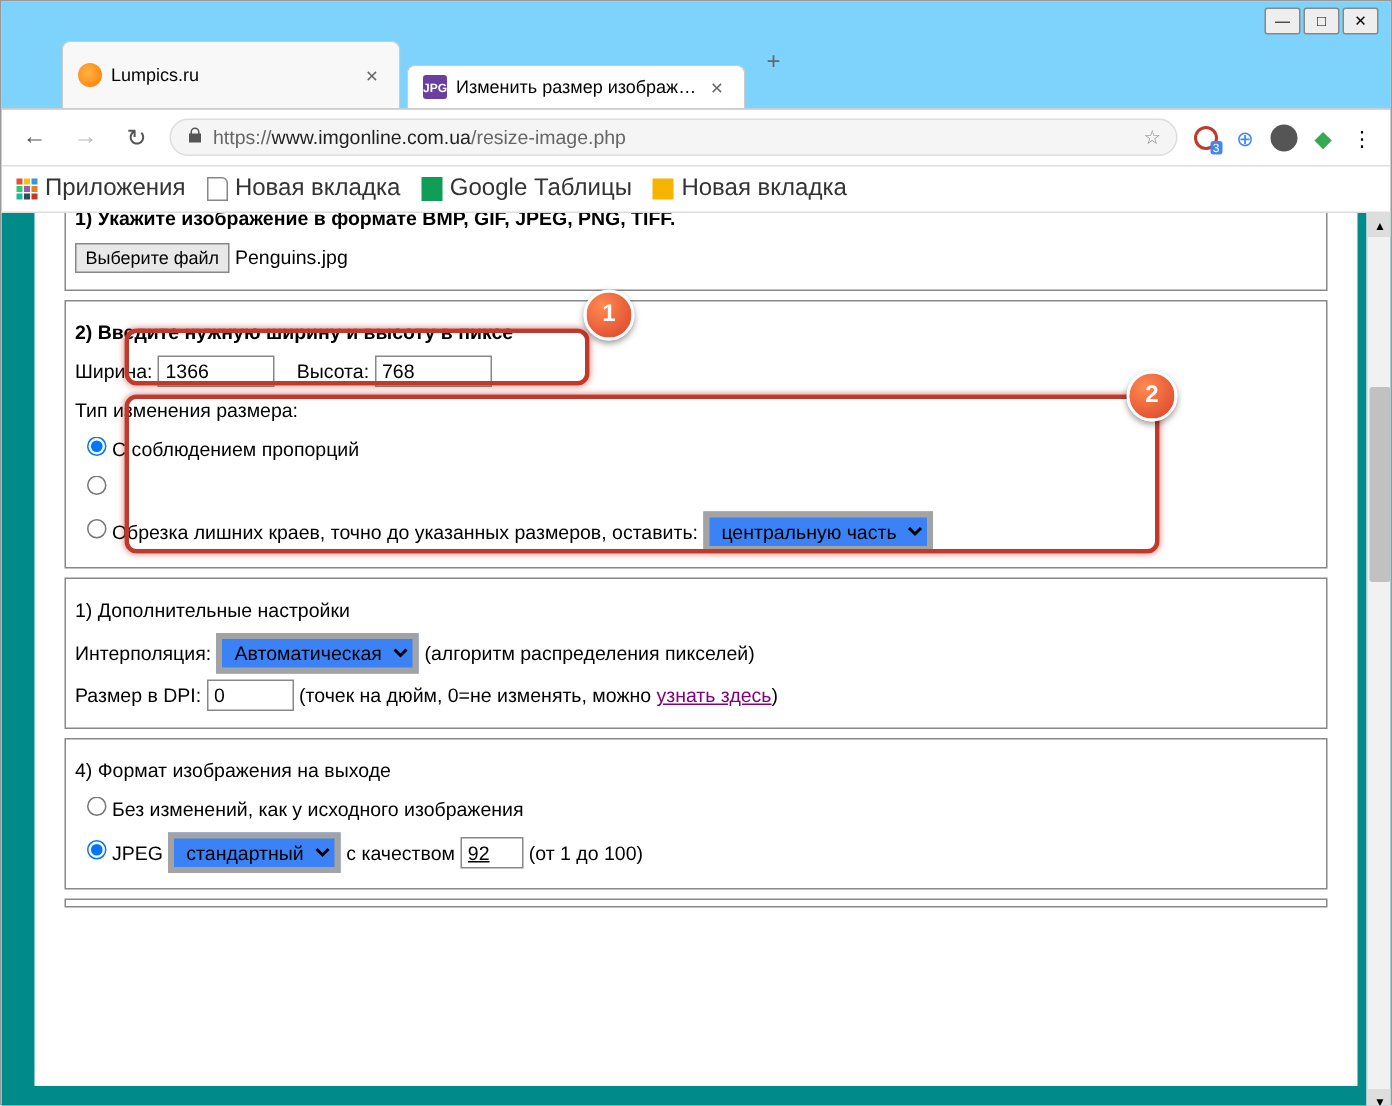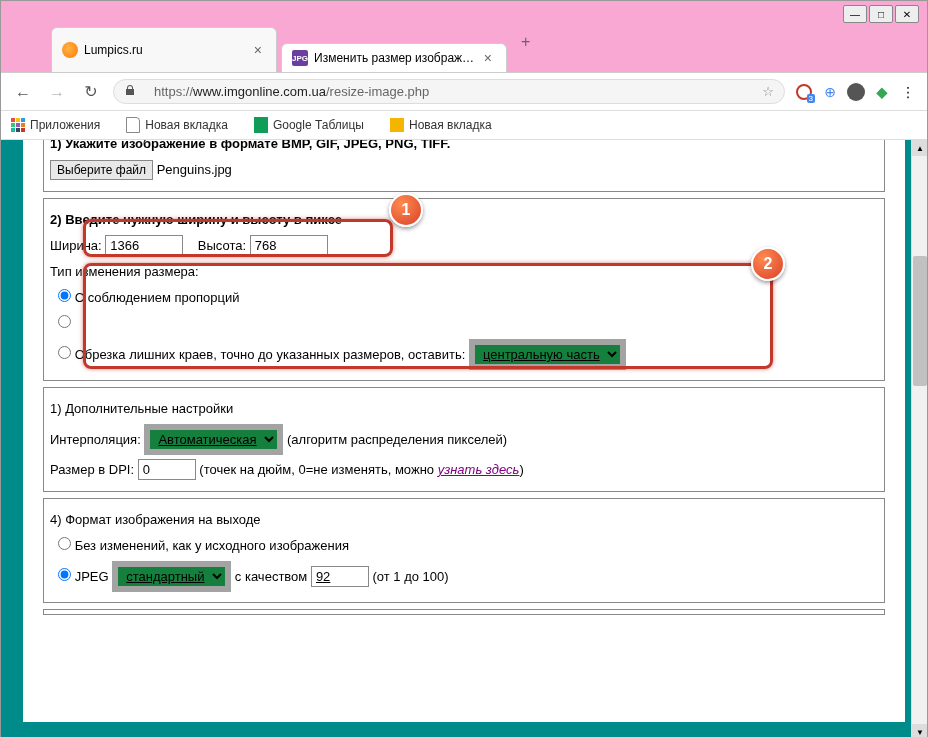--- a/index.html
+++ b/index.html
@@ -3,60 +3,60 @@
 <meta charset="utf-8">
 <style>
 * { box-sizing: border-box; margin: 0; padding: 0; }
 body { font-family: Arial, sans-serif; font-size: 13px; background: #fff; }
 
 .window { width: 928px; height: 737px; border: 1px solid #999; position: relative; background: #fff; }
 
 .win-controls { position: absolute; top: 4px; right: 8px; display: flex; gap: 2px; }
 .win-btn { width: 24px; height: 18px; border: 1px solid #888; background: #eee; display: flex; align-items: center; justify-content: center; font-size: 10px; cursor: default; border-radius: 2px; }
 
-.tab-bar { display: flex; padding-top: 26px; padding-left: 50px; background: #f9a8d4; border-bottom: 1px solid #ccc; }
+.tab-bar { display: flex; padding-top: 26px; padding-left: 40px; background: #7dd3fc; border-bottom: 1px solid #ccc; }
 .tab { display: flex; align-items: center; padding: 6px 10px; border: 1px solid #ccc; border-bottom: none; background: #f8f8f8; border-top-left-radius: 6px; border-top-right-radius: 6px; margin-right: 4px; width: 226px; position: relative; }
 .tab.active { background: #fff; margin-top: 16px; }
 .tab-icon { width: 16px; height: 16px; margin-right: 6px; border-radius: 50%; }
 .tab-icon.orange { background: radial-gradient(circle at 40% 40%, #ffb347, #ff7a00); }
 .tab-icon.jpg { background: #6b3fa0; color: #fff; font-size: 8px; font-weight: bold; display: flex; align-items: center; justify-content: center; border-radius: 2px; }
 .tab-title { flex: 1; white-space: nowrap; overflow: hidden; text-overflow: ellipsis; font-size: 12px; }
 .tab-close { font-size: 14px; color: #666; padding: 0 4px; }
 .new-tab { padding: 6px 10px; font-size: 16px; color: #666; }
 
 .addr-bar { display: flex; align-items: center; padding: 6px 10px; gap: 10px; border-bottom: 1px solid #ddd; }
 .nav-btn { width: 24px; height: 24px; display: flex; align-items: center; justify-content: center; color: #555; cursor: pointer; font-size: 16px; }
 .nav-btn.disabled { color: #bbb; }
 .url-field { flex: 1; display: flex; align-items: center; border: 1px solid #ddd; border-radius: 14px; padding: 4px 10px; background: #f5f5f5; }
 .lock-icon { margin-right: 6px; color: #555; }
-.url-text { font-size: 13px; color: #666; margin-left: 12px; }
+.url-text { font-size: 13px; color: #666; }
 .star-icon { color: #888; }
 .ext-icons { display: flex; gap: 8px; align-items: center; }
 .ext-icon { width: 18px; height: 18px; display: flex; align-items: center; justify-content: center; font-size: 14px; }
 
-.bookmarks { display: flex; align-items: center; padding: 6px 10px; gap: 26px; border-bottom: 1px solid #ddd; font-size: 12px; }
+.bookmarks { display: flex; align-items: center; padding: 6px 10px; gap: 14px; border-bottom: 1px solid #ddd; font-size: 16px; }
 .bm-item { display: flex; align-items: center; gap: 5px; color: #333; cursor: pointer; }
 .bm-apps-icon { display: grid; grid-template-columns: 4px 4px 4px; grid-template-rows: 4px 4px 4px; gap: 1px; }
 .bm-apps-icon span:nth-child(1){background:#e74c3c}.bm-apps-icon span:nth-child(2){background:#f1c40f}.bm-apps-icon span:nth-child(3){background:#3498db}.bm-apps-icon span:nth-child(4){background:#2ecc71}.bm-apps-icon span:nth-child(5){background:#9b59b6}.bm-apps-icon span:nth-child(6){background:#e67e22}.bm-apps-icon span:nth-child(7){background:#1abc9c}.bm-apps-icon span:nth-child(8){background:#34495e}.bm-apps-icon span:nth-child(9){background:#c0392b}
 .bm-page-icon { width: 14px; height: 16px; border: 1px solid #888; border-top-right-radius: 4px; }
 .bm-sheets-icon { width: 14px; height: 16px; background: #0f9d58; }
 .bm-plus-icon { width: 14px; height: 14px; background: #f4b400; }
 
 .content-area { height: 600px; overflow: hidden; position: relative; }
 .teal-bg { position: absolute; top: 0; left: 0; right: 0; bottom: 0; background: #008b8b; padding: 0 22px; }
 .white-panel { background: #fff; height: 100%; padding: 0; }
 
 .section-box { border: 1px solid #888; margin: 6px 20px; padding: 6px; font-size: 13px; }
 .section-top { margin-top: -18px; }
 
 .form-row { margin: 4px 0; line-height: 22px; }
 .file-btn { border: 1px solid #888; background: #e8e8e8; padding: 2px 6px; font-size: 12px; cursor: pointer; }
 .text-input { border: 1px solid #888; padding: 2px 4px; font-size: 13px; width: 78px; }
-.select-input { border: 6px solid #a3a3a3; padding: 1px 4px; font-size: 13px; background: #15803d; text-decoration: underline; }
-.link-purple { color: #800080; text-decoration: underline; cursor: pointer; font-style: italic; }
+.select-input { border: 4px solid #a3a3a3; padding: 1px 4px; font-size: 13px; background: #3b82f6; }
+.link-purple { color: #800080; text-decoration: underline; cursor: pointer; }
 
 .callout-box { position: absolute; border: 3px solid #c0392b; border-radius: 8px; box-shadow: 0 0 4px rgba(192,57,43,0.6); }
 .callout-1 { top: 218px; left: 82px; width: 310px; height: 38px; }
 .callout-2 { top: 262px; left: 82px; width: 690px; height: 106px; }
 .badge { position: absolute; width: 34px; height: 34px; border-radius: 50%; background: radial-gradient(circle at 35% 30%, #ff8a50, #d9412a); border: 2px solid #fff; box-shadow: 0 2px 4px rgba(0,0,0,0.4); color: #fff; font-weight: bold; display: flex; align-items: center; justify-content: center; font-size: 16px; }
 .badge-1 { top: 192px; left: 388px; }
 .badge-2 { top: 246px; left: 750px; }
 
 .scrollbar { position: absolute; right: 0; top: 0; bottom: 0; width: 16px; background: #f1f1f1; border-left: 1px solid #ddd; }
 .scroll-btn { width: 16px; height: 16px; background: #ddd; display: flex; align-items: center; justify-content: center; font-size: 8px; }
@@ -204,21 +204,21 @@
           <div class="form-row">4) Формат изображения на выходе</div>
           <div class="form-row" style="padding-left:8px">
             <input type="radio" style="">
             <span>Без изменений, как у исходного изображения</span>
           </div>
           <div class="form-row" style="padding-left:8px">
             <input type="radio" checked="" style="">
             <span>JPEG</span>
             <select class="select-input"><option>стандартный</option></select>
             <span>с качеством</span>
-            <input class="text-input" style="width: 58px; text-decoration: underline;" value="92">
+            <input class="text-input" style="width: 42px; text-decoration: underline;" value="92">
             <span>(от 1 до 100)</span>
           </div>
         </div>
 
         <div class="section-box" style="margin-bottom:-10px;height:6px;padding:0"></div>
 
       </div>
     </div>
 
     <div class="scrollbar">

